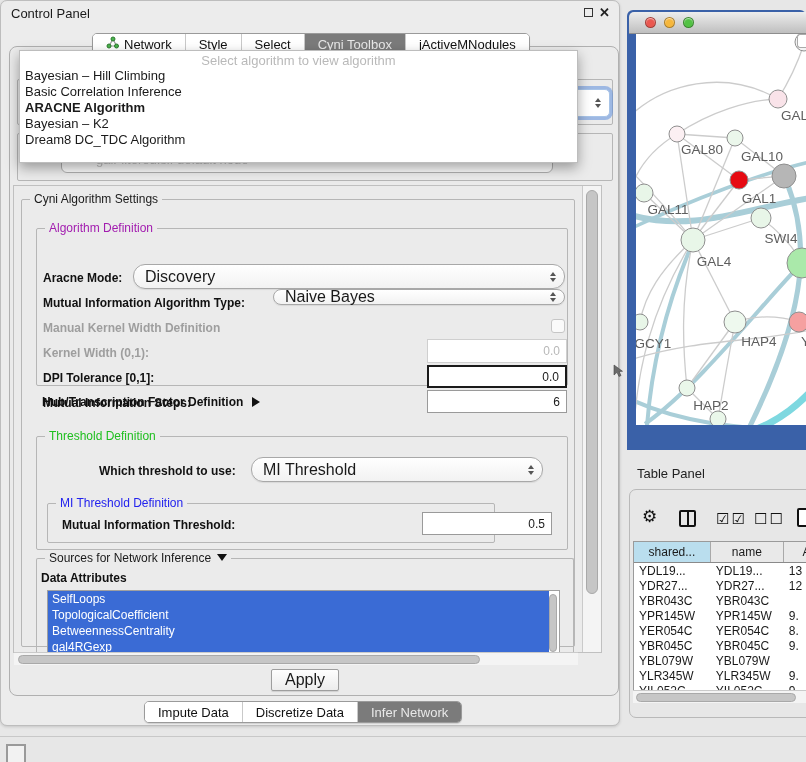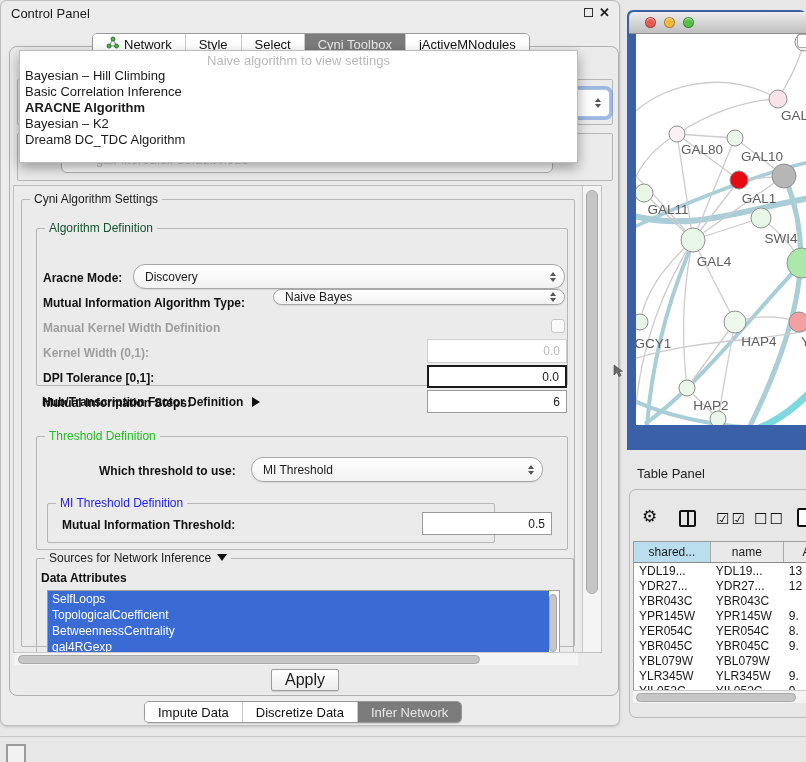--- a/index.html
+++ b/index.html
@@ -25,21 +25,21 @@
   .opt{height:16px;line-height:16px;padding-left:5px;font-size:13px;white-space:nowrap}
   .opt.bold{font-weight:bold}
   
   .group{border:1px solid #b6b6b6;border-radius:2px}
   .legend{position:absolute;top:-8px;left:8px;background:#ebebeb;padding:0 4px;font-size:12px;white-space:nowrap}
   .legend.blue{color:#2222ee}
   .legend.green{color:#1fbf1f}
   
   .flabel{font-size:12px;font-weight:bold;color:#111;white-space:nowrap}
   .flabel.dis{color:#9e9e9e}
-  .combo{background:linear-gradient(#ffffff,#f2f2f2);border:1px solid #a8a8a8;border-radius:12px;font-size:12px;display:flex;align-items:center;padding-left:11px;box-shadow:0 1px 1px rgba(0,0,0,.08)}
+  .combo{background:linear-gradient(#ffffff,#f2f2f2);border:1px solid #a8a8a8;border-radius:12px;font-size:16px;display:flex;align-items:center;padding-left:11px;box-shadow:0 1px 1px rgba(0,0,0,.08)}
   .stepper{position:absolute;right:8px;top:50%;transform:translateY(-50%);display:flex;flex-direction:column;gap:2px}
   .stepper i{display:block;width:0;height:0;border-left:3.5px solid transparent;border-right:3.5px solid transparent}
   .stepper .up{border-bottom:4px solid #555}
   .stepper .dn{border-top:4px solid #555}
   .field{background:#fff;border:1px solid #9a9a9a;font-size:12px;display:flex;align-items:center;justify-content:flex-end;padding-right:6px}
   .field.focus{border:2px solid #1a1a1a}
   .field.dis{border-color:#cfcfcf;color:#b8b8b8}
   .checkbox{width:14px;height:14px;background:#fafafa;border:1px solid #c6c6c6;border-radius:3px}
   .tri-right{display:inline-block;width:0;height:0;border-top:5px solid transparent;border-bottom:5px solid transparent;border-left:8px solid #111;margin-left:9px;vertical-align:-1px}
   .tri-down{display:inline-block;width:0;height:0;border-left:5px solid transparent;border-right:5px solid transparent;border-top:7px solid #111;margin-left:6px;vertical-align:1px}
@@ -111,41 +111,41 @@
           <i class="up"></i>
           <i class="dn"></i>
         </span>
     </div>
     <div class="abs group" style="left:16px;top:132px;width:596px;height:48px"></div>
     <div class="abs" style="left:60px;top:144px;width:492px;height:28px;background:#fdfdfd;border:1px solid #b0b0b0;border-radius:6px;display:flex;align-items:center">
       <span class="ghost" style="font-size:13px;padding-left:34px">galFiltered.sif default node</span>
     </div>
 
     <div class="abs popup" style="left:18px;top:49px;width:559px;height:113px">
-      <div class="pop-ph">Naive algorithm to view settings</div>
+      <div class="pop-ph">Select algorithm to view algorithm</div>
       <div id="algo-list">
           <div class="opt">Bayesian – Hill Climbing</div>
           <div class="opt">Basic Correlation Inference</div>
           <div class="opt bold">ARACNE Algorithm</div>
           <div class="opt">Bayesian – K2</div>
           <div class="opt">Dream8 DC_TDC Algorithm</div>
         </div>
     </div>
 
     <div class="abs" style="left:12px;top:184px;width:589px;height:468px;border:1px solid #c0c0c0"></div>
 
     <div class="abs sb-track-v" style="left:581px;top:185px;width:19px;height:466px">
       <div class="abs sb-thumb" style="left:3px;top:4px;width:12px;height:404px"></div>
     </div>
 
     <div class="abs group" style="left:20px;top:198px;width:554px;height:448px">
       <span class="legend">Cyni Algorithm Settings</span>
 
       <div class="abs group" style="left:14px;top:28px;width:532px;height:158px">
-        <span class="legend blue" style="color: #14532d;">Algorithm Definition</span>
+        <span class="legend blue" style="color: #a21caf;">Algorithm Definition</span>
 
         <div class="abs flabel" style="left:6px;top:42px">Aracne Mode:</div>
         <div class="abs combo" style="left:96px;top:35px;width:432px;height:25px">
           <span>Discovery</span>
           <span class="stepper">
               <i class="up"></i>
               <i class="dn"></i>
             </span>
         </div>
 

